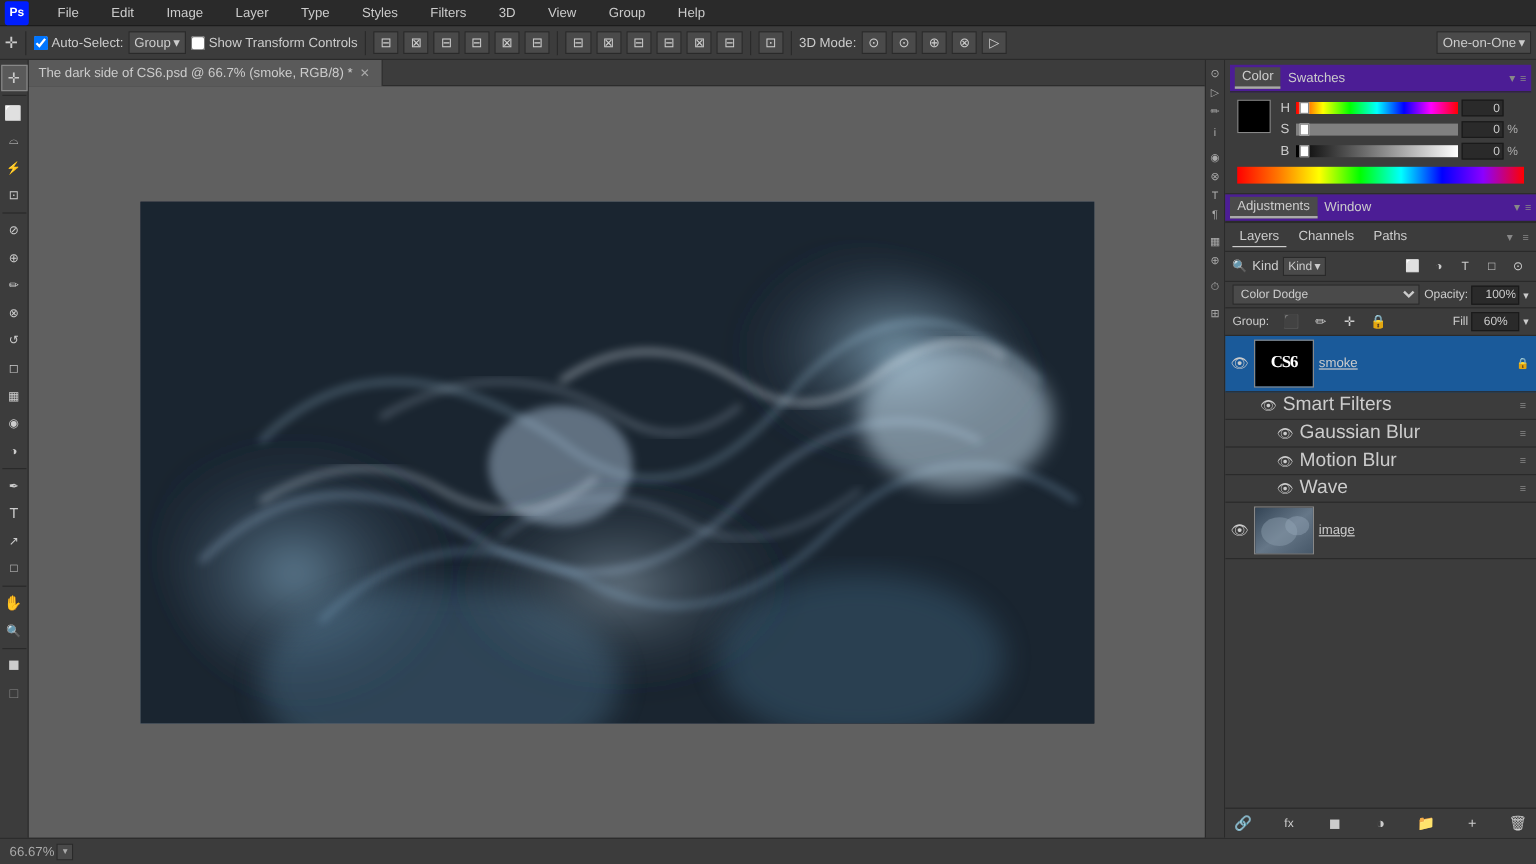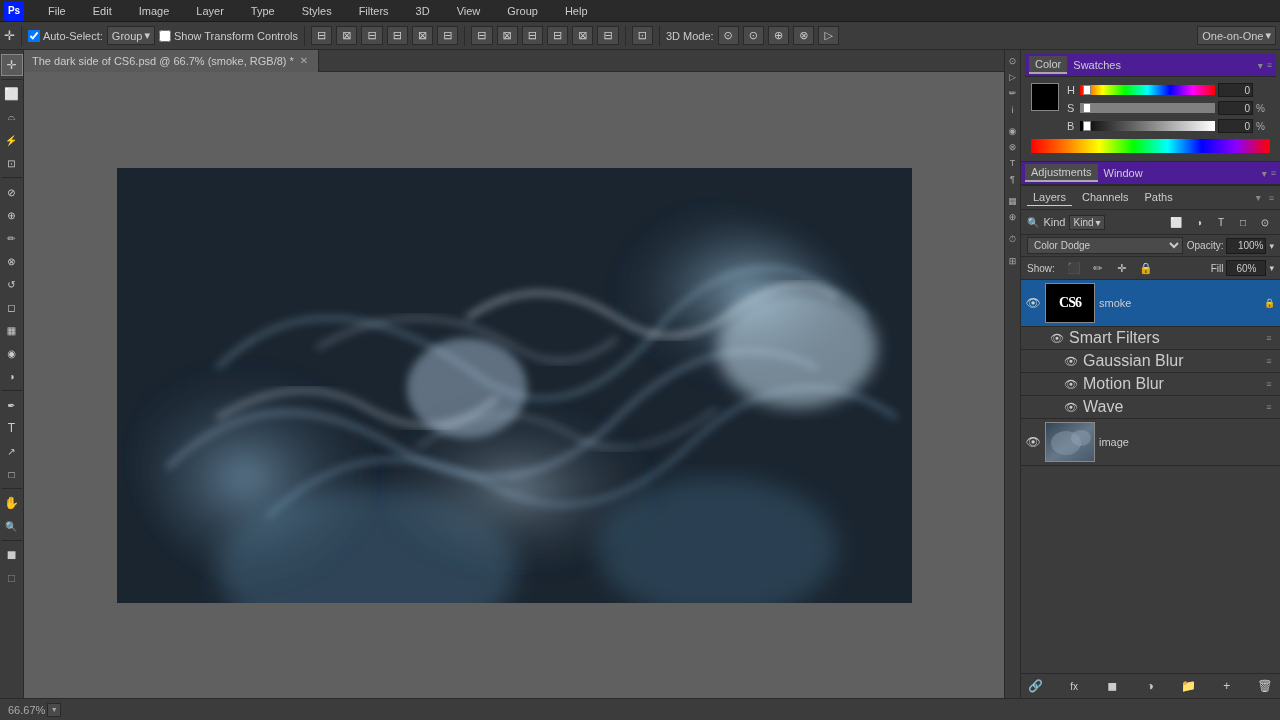--- a/index.html
+++ b/index.html
@@ -62,21 +62,21 @@
     .fill-row { display: flex; align-items: center; gap: 3px; }
     .fill-label { font-size: 10px; color: #ccc; }
     .fill-input { width: 40px; height: 16px; background: #2a2a2a; border: 1px solid #1a1a1a; color: #ccc; font-size: 10px; text-align: center; padding: 1px 2px; }
 
     
     .layers-list { flex: 1; overflow-y: auto; }
     .layer-item { display: flex; align-items: center; padding: 3px 4px; gap: 4px; border-bottom: 1px solid #2a2a2a; cursor: pointer; }
     .layer-item.active { background: #1a5a9a; }
     .layer-vis { width: 16px; height: 16px; display: flex; align-items: center; justify-content: center; font-size: 12px; cursor: pointer; }
     .layer-thumb { width: 50px; height: 40px; background: #2a2a2a; border: 1px solid #888; flex-shrink: 0; overflow: hidden; position: relative; }
-    .layer-name { flex: 1; font-size: 11px; color: #ccc; }
+    .layer-name { flex: 1; font-size: 11px; color: #ccc; text-decoration: underline; }
 
     
     .sublayer-item { display: flex; align-items: center; padding: 2px 4px 2px 28px; gap: 4px; border-bottom: 1px solid #2a2a2a; cursor: pointer; }
     .sublayer-vis { width: 16px; height: 16px; display: flex; align-items: center; justify-content: center; font-size: 11px; }
     .sublayer-name { flex: 1; font-size: 16px; color: #ccc; }
     .sublayer-options { width: 14px; height: 14px; display: flex; align-items: center; justify-content: center; font-size: 9px; color: #888; }
 
     
     .layers-footer { display: flex; align-items: center; justify-content: space-between; padding: 3px 6px; background: #3c3c3c; border-top: 1px solid #2a2a2a; }
     .layers-footer-btn { width: 18px; height: 18px; display: flex; align-items: center; justify-content: center; cursor: pointer; font-size: 12px; color: #ccc; }
@@ -367,21 +367,21 @@
           <option>Screen</option>
         </select>
         <div class="opacity-row">
           <span class="opacity-label">Opacity:</span>
           <input type="text" class="opacity-input" value="100%" style="">
           <div style="font-size:9px;cursor:pointer;">▾</div>
         </div>
       </div>
 
       <div class="lock-row">
-        <span class="lock-label">Show:</span>
+        <span class="lock-label">Group:</span>
         <div class="layers-icon-btn" style="font-size:11px;">⬛</div>
         <div class="layers-icon-btn" style="font-size:11px;">✏</div>
         <div class="layers-icon-btn" style="font-size:11px;">✛</div>
         <div class="layers-icon-btn" style="font-size:11px;">🔒</div>
         <div style="flex:1"></div>
         <div class="fill-row">
           <span class="fill-label">Fill</span>
           <input type="text" class="fill-input" value="60%" style="">
           <div style="font-size:9px;cursor:pointer;">▾</div>
         </div>

